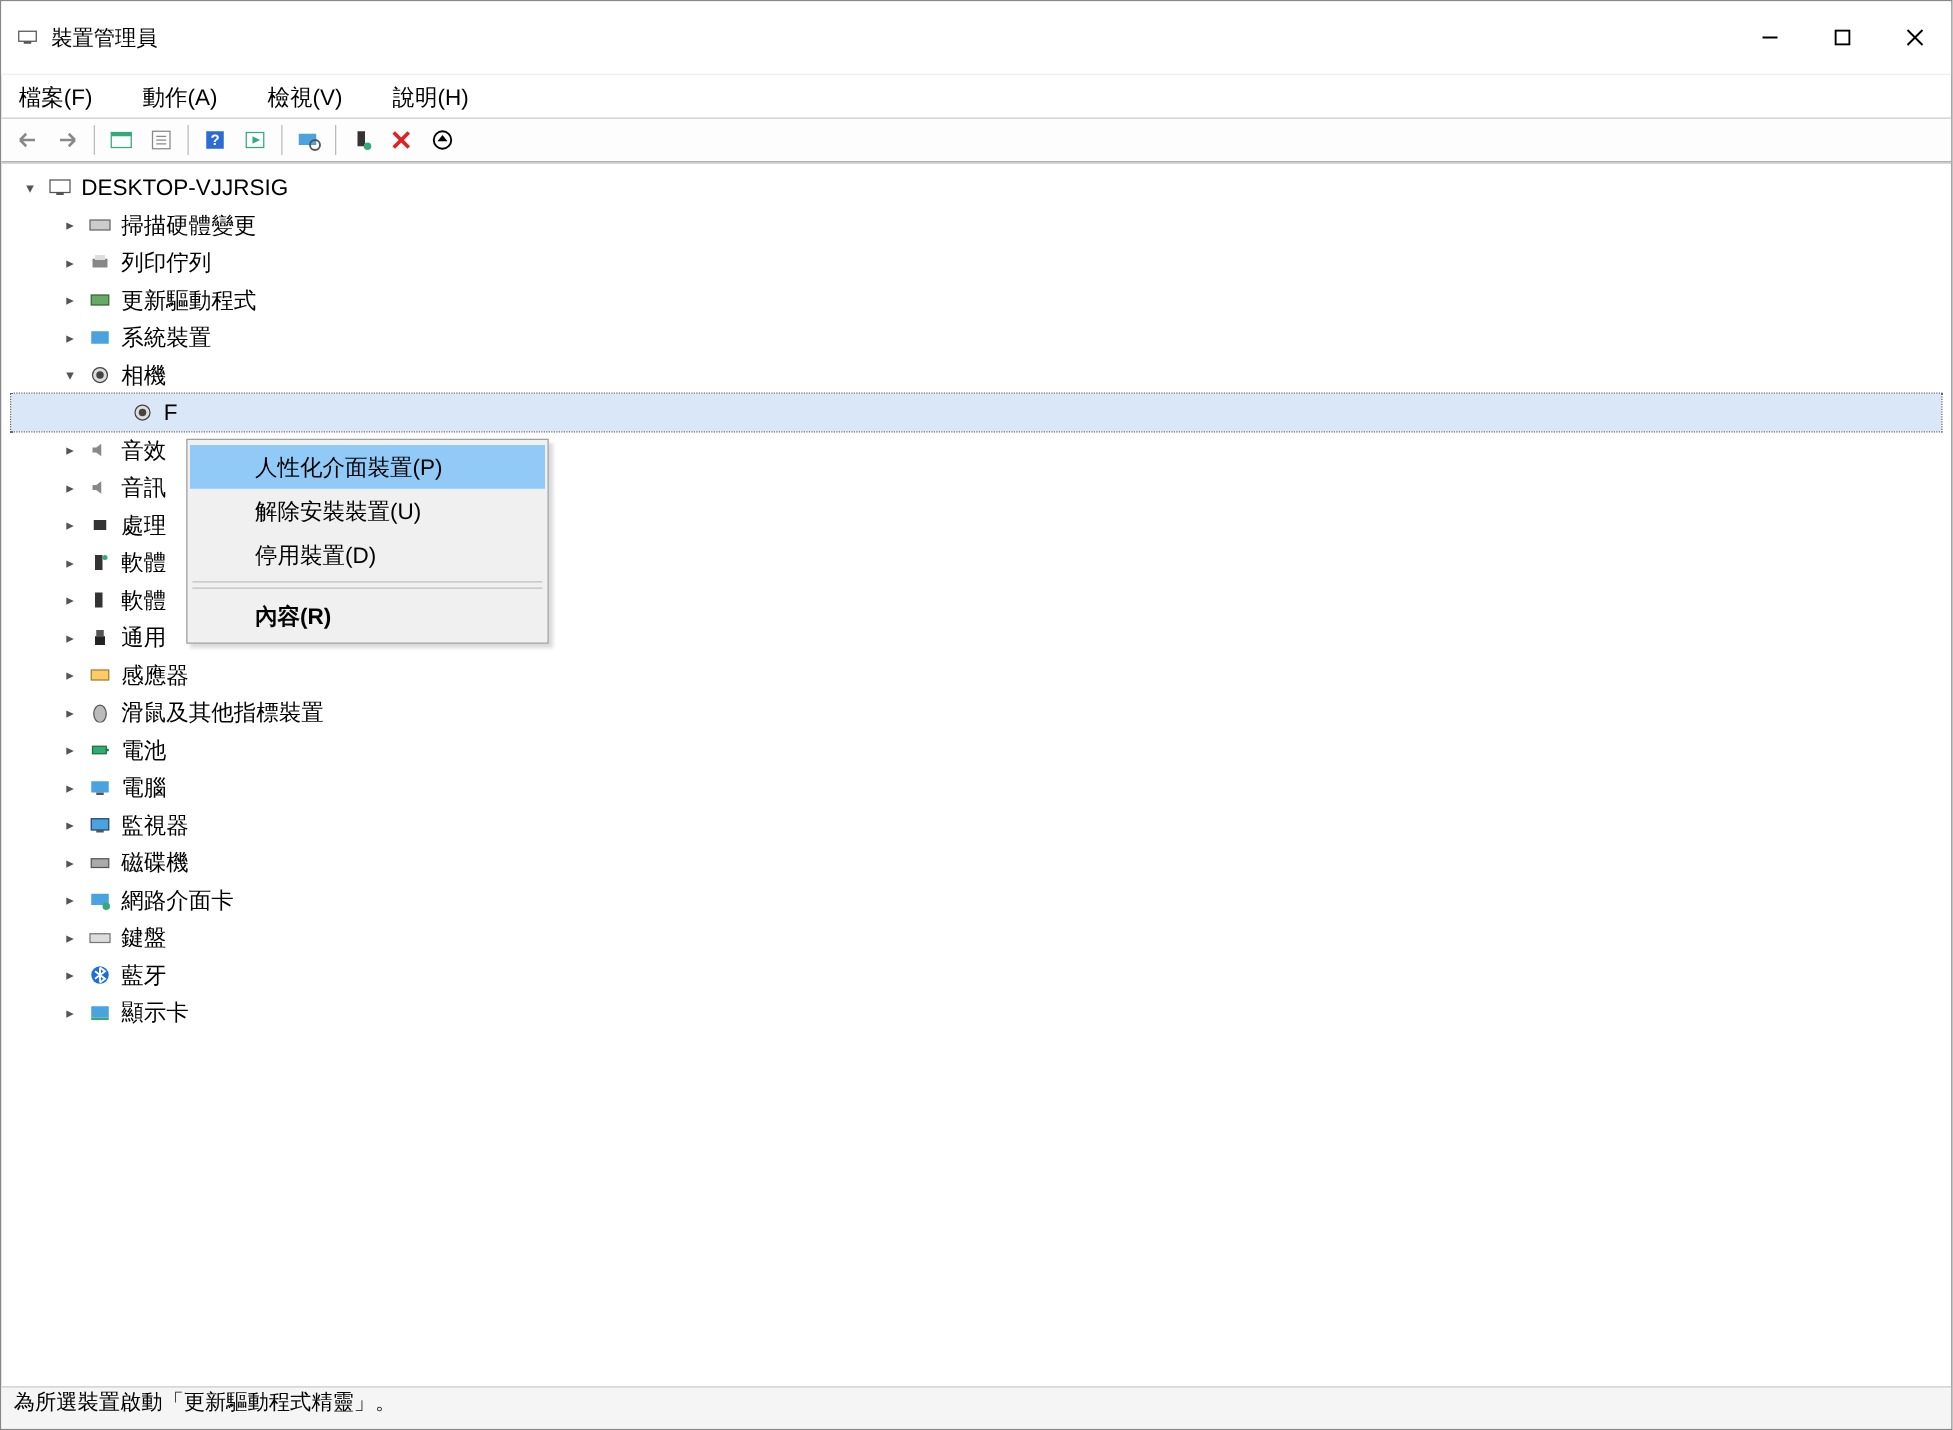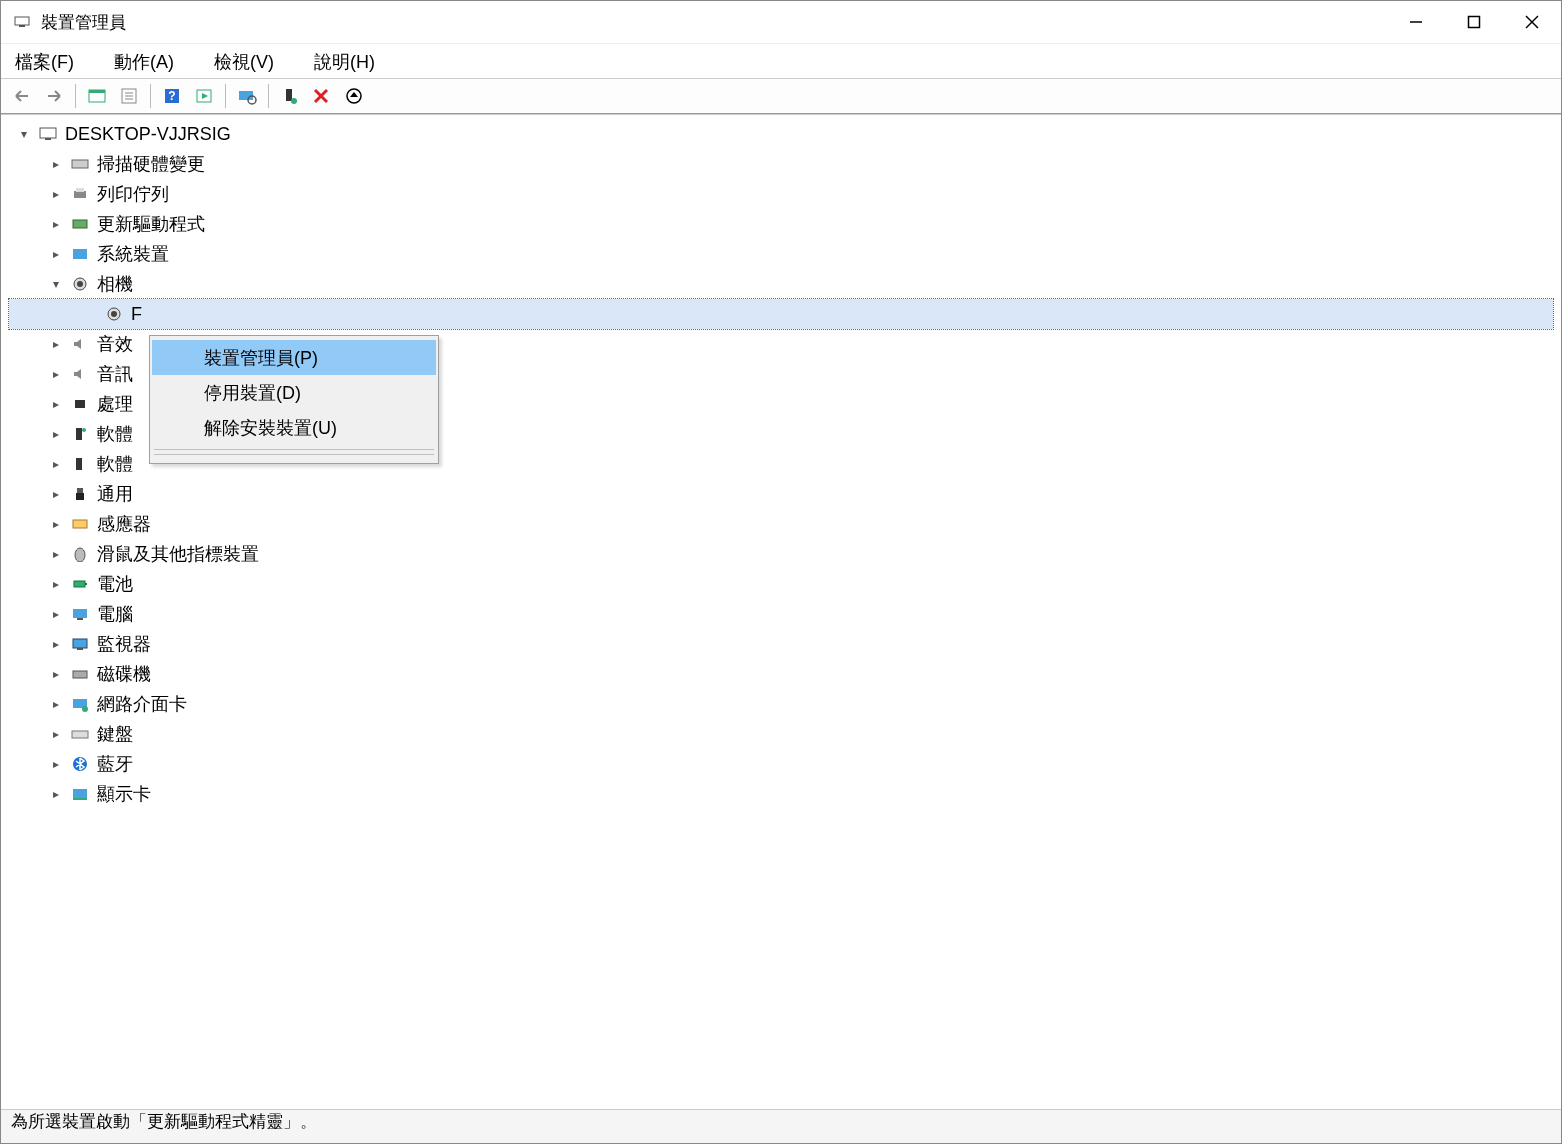--- a/index.html
+++ b/index.html
@@ -8,21 +8,21 @@
   font-size: 16px;
   background: #fff;
   width: 1562px;
   height: 1144px;
   overflow: hidden;
   display: flex;
   flex-direction: column;
   border: 1px solid #888;
 }
 .titlebar {
-  height: 43px;
+  height: 59px;
   display: flex;
   align-items: center;
   background: #fff;
   border-bottom: 1px solid #eee;
 }
 .titlebar .app-icon {
   width: 22px; height: 22px;
   margin: 0 8px 0 10px;
   display: flex; align-items: center; justify-content: center;
 }
@@ -483,29 +483,32 @@
         <svg width="20" height="16">
           <rect x="3" y="3" width="14" height="9" fill="#4aa3df"></rect>
           <rect x="3" y="12" width="14" height="2" fill="#3a7"></rect>
         </svg>
       </span>
     <span>顯示卡</span>
   </div>
 
   <div class="context-menu">
     <div class="ctx-item highlight">
-        <span>裝置管理員(P)</span>
+        <span>人性化介面裝置(P)</span>
+      </div>
+    <div class="ctx-item">
+        <span>解除安裝裝置(U)</span>
       </div>
     <div class="ctx-item">
         <span>停用裝置(D)</span>
       </div>
-    <div class="ctx-item">
-        <span>解除安裝裝置(U)</span>
-      </div>
     <div class="ctx-sep"></div>
     <div class="ctx-sep"></div>
+    <div class="ctx-item bold">
+        <span>內容(R)</span>
+      </div>
   </div>
 
 </div>
 
 <div class="statusbar">
   <span>為所選裝置啟動「更新驅動程式精靈」。</span>
 </div>
 
 </body></html>

